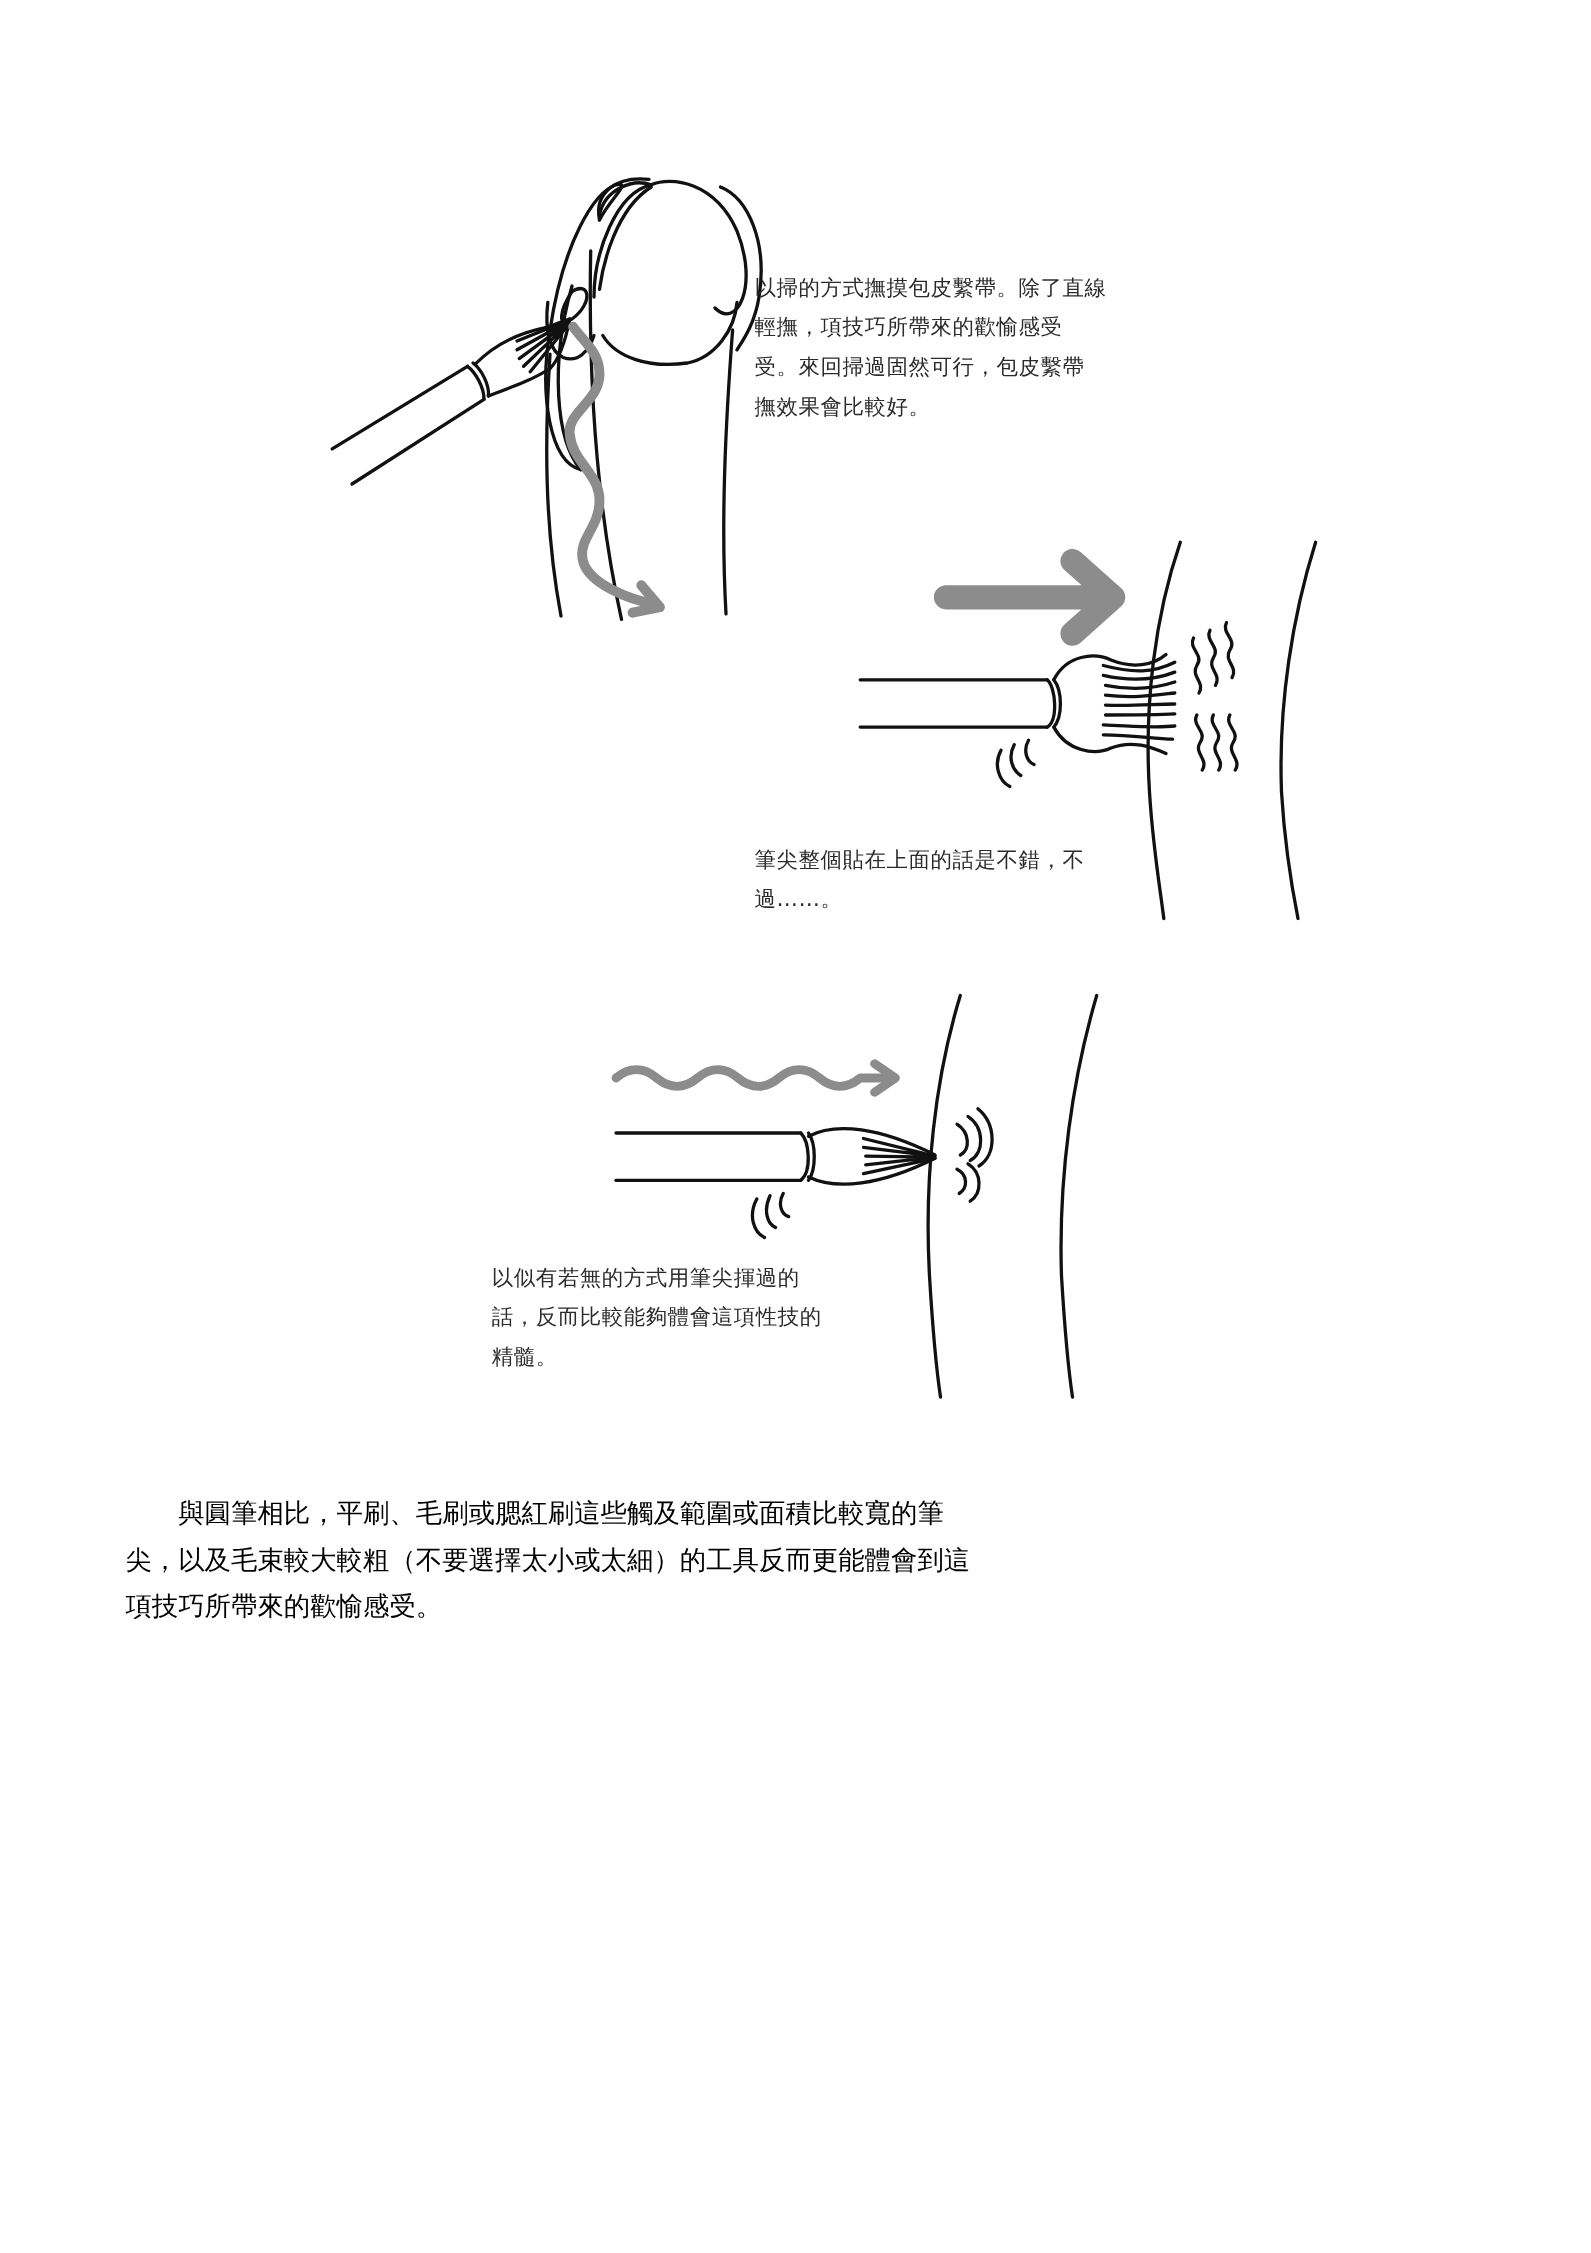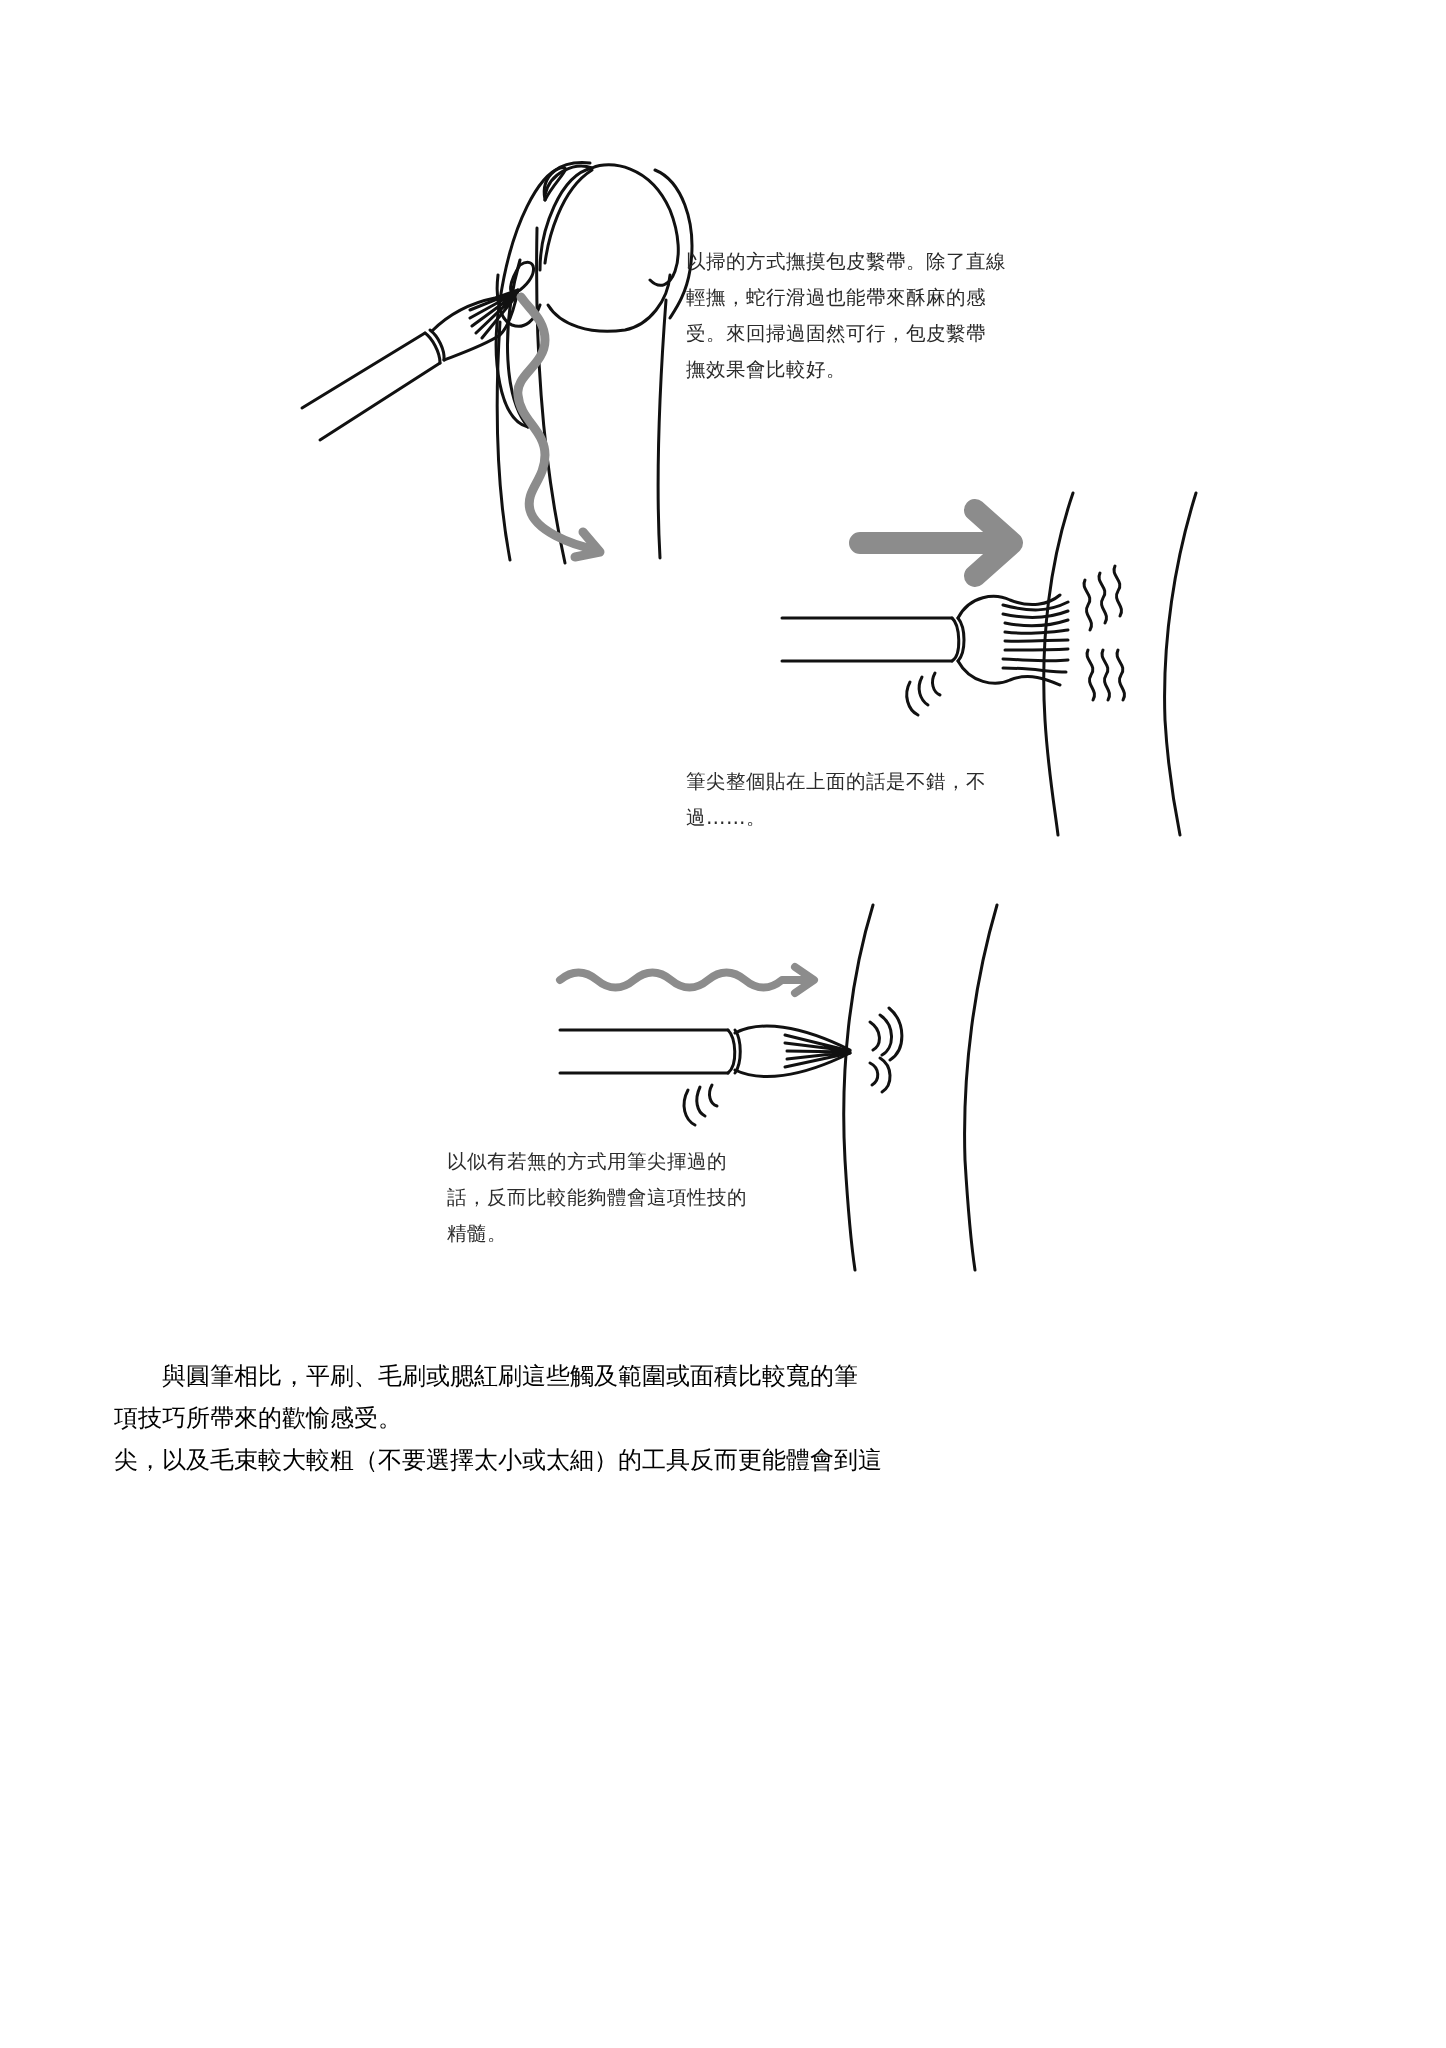--- a/index.html
+++ b/index.html
@@ -94,38 +94,38 @@
         <path d="M870 1063 C 880 1068, 880 1080, 872 1085 M 880 1058 C 893 1066, 893 1085, 882 1092"></path>
         <path d="M688 1090 C 680 1105, 685 1120, 695 1125 M 700 1087 C 694 1100, 697 1112, 705 1116 M 712 1085 C 707 1094, 710 1104, 717 1106"></path>
       </g>
 
       <path stroke="#8c8c8c" stroke-width="8" d="M560 980 C 572 970, 585 970, 597 980 C 609 990, 622 990, 634 980 C 646 970, 659 970, 671 980 C 683 990, 696 990, 708 980 C 720 970, 733 970, 745 980 C 757 990, 770 990, 782 980 L 812 980 M 795 967 L 814 980 L 795 993"></path>
     </g>
   </svg>
 
   <p class="caption" id="cap1">
     <span class="line">以掃的方式撫摸包皮繫帶。除了直線</span>
-    <span class="line">輕撫，蛇行滑過也能帶來酥麻的感</span>
+    <span class="line">輕撫，項技巧所帶來的歡愉感受</span>
     <span class="line">受。來回掃過固然可行，包皮繫帶</span>
     <span class="line">撫效果會比較好。</span>
   </p>
 
   <p class="caption" id="cap2">
     <span class="line">筆尖整個貼在上面的話是不錯，不</span>
     <span class="line">過……。</span>
   </p>
 
   <p class="caption" id="cap3">
     <span class="line">以似有若無的方式用筆尖揮過的</span>
     <span class="line">話，反而比較能夠體會這項性技的</span>
     <span class="line">精髓。</span>
   </p>
 
   <p class="body-text" id="para1">
     <span class="line">　　與圓筆相比，平刷、毛刷或腮紅刷這些觸及範圍或面積比較寬的筆</span>
+    <span class="line">尖，以及毛束較大較粗（不要選擇太小或太細）的工具反而更能體會到這</span>
     <span class="line">項技巧所帶來的歡愉感受。</span>
-    <span class="line">尖，以及毛束較大較粗（不要選擇太小或太細）的工具反而更能體會到這</span>
   </p>
 
   <p class="body-text" id="para2">
   </p>
 
 </div>
 
 </body></html>

